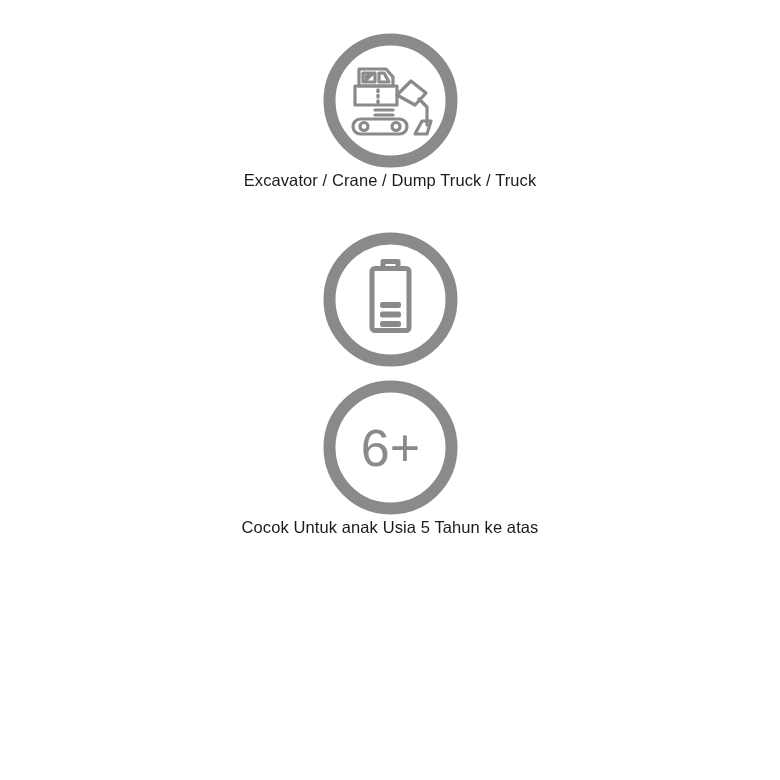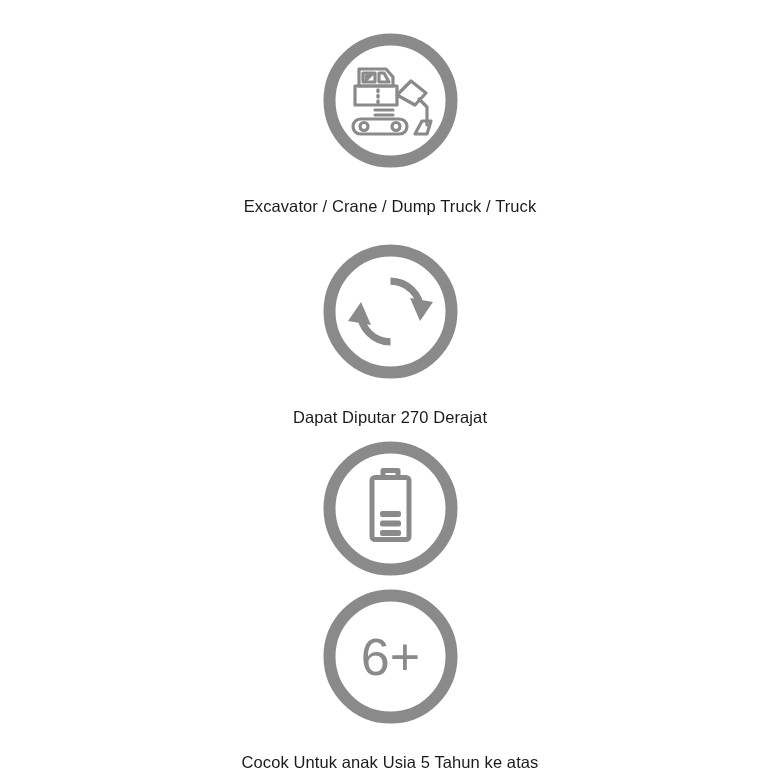--- a/index.html
+++ b/index.html
@@ -28,21 +28,21 @@
     flex-direction: column;
     align-items: center;
     width: 100%;
   }
   .icon-badge {
     width: 135px;
     height: 135px;
     display: block;
   }
   .feature-caption {
-    margin-top: 28px;
+    margin-top: 2px;
     font-size: 16.5px;
     line-height: 20px;
     color: #1b1b1b;
     letter-spacing: 0.1px;
     text-align: left;
     white-space: nowrap;
   }
   .spacer-1 { height: 28px; }
   .spacer-2 { height: 14px; }
   .spacer-3 { height: 13px; }
@@ -84,40 +84,20 @@
         <path d="M96 66 L104 74 L104 92"></path>
 
         <path d="M92 101 L104 101 L108 88 L99 88 Z"></path>
       </g>
     </svg>
     <div class="feature-caption">Excavator / Crane / Dump Truck / Truck</div>
   </div>
 
   <div class="spacer-1"></div>
 
-  <div class="feature-item">
-    <svg class="icon-badge" viewBox="0 0 135 135">
-      <circle cx="67.5" cy="67.5" r="61" fill="none" stroke="#8a8a8a" stroke-width="12"></circle>
-      <g fill="#8a8a8a">
-
-        <path d="M67.5 33.5
-                 A34 34 0 0 1 101.5 67.5
-                 L94.2 67.5
-                 A26.7 26.7 0 0 0 67.5 40.8 Z"></path>
-        <path d="M87 54 L110 58 L97 77 Z"></path>
-
-        <path d="M67.5 101.5
-                 A34 34 0 0 1 33.5 67.5
-                 L40.8 67.5
-                 A26.7 26.7 0 0 0 67.5 94.2 Z"></path>
-        <path d="M48 81 L25 77 L38 58 Z"></path>
-      </g>
-    </svg>
-    <div class="feature-caption">Dapat Diputar 270 Derajat</div>
-  </div>
 
   <div class="spacer-2"></div>
 
   <div class="feature-item">
     <svg class="icon-badge" viewBox="0 0 135 135">
       <circle cx="67.5" cy="67.5" r="61" fill="none" stroke="#8a8a8a" stroke-width="12"></circle>
       <g fill="none" stroke="#8a8a8a" stroke-width="5" stroke-linejoin="round">
         <rect x="49" y="36.5" width="37" height="62" rx="3"></rect>
         <path d="M60 36.5 L60 29.5 L75 29.5 L75 36.5"></path>
       </g>

